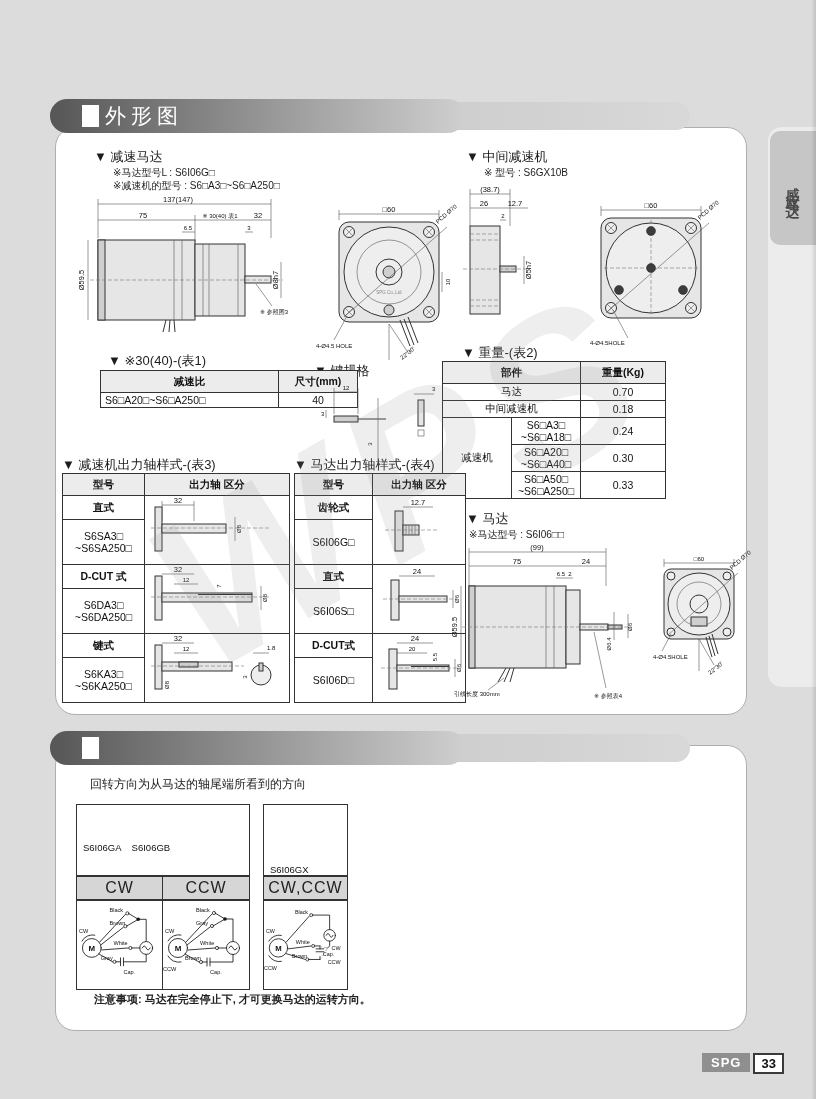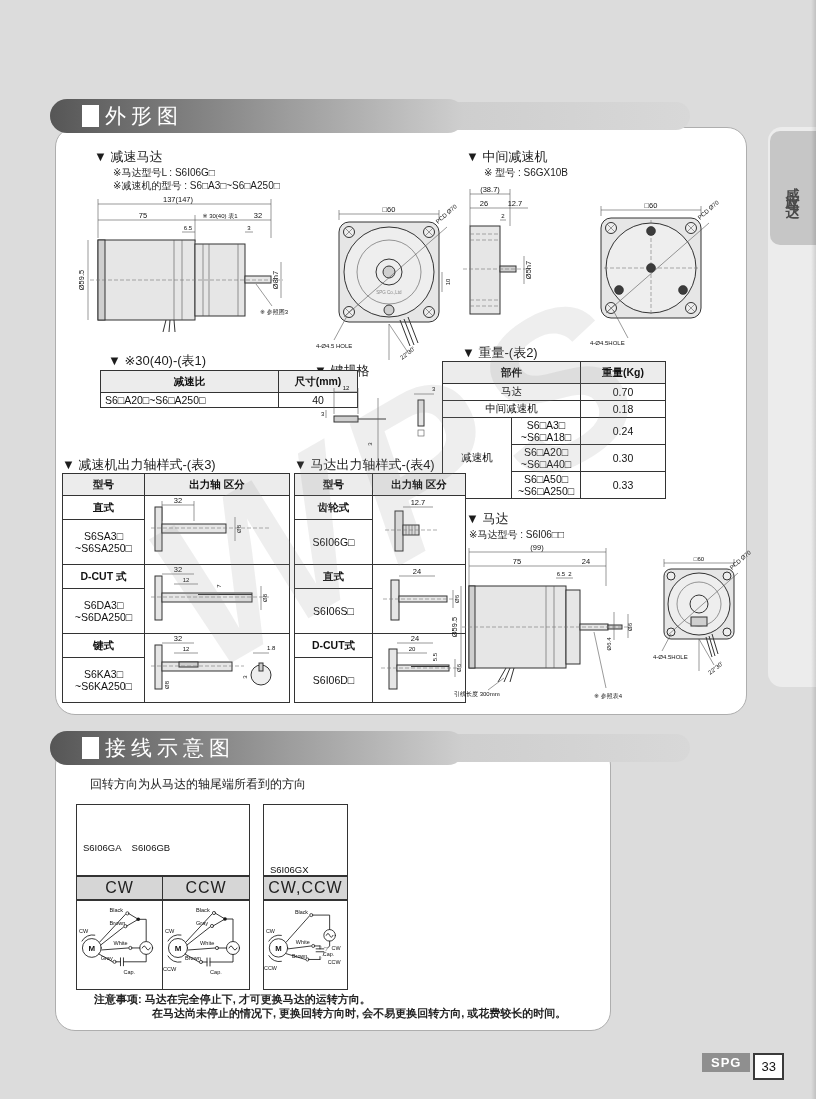--- a/index.html
+++ b/index.html
@@ -47,22 +47,22 @@
 .dirhdr{position:absolute;background:#d6d6d6;border:1px solid #333;display:flex;align-items:center;
      justify-content:center;font-size:16px;color:#222;z-index:1;letter-spacing:1px}
 .cln{stroke:#222;stroke-width:.9;fill:none;stroke-linecap:round}
 .cterm{fill:#fff;stroke:#222;stroke-width:.8}
 .cdot{fill:#111}
 text.wl{font-size:5.6px;fill:#111}
 text.mtxt{font-size:8px;font-weight:700;fill:#111}
 .noterow{position:absolute;font-size:11px;font-weight:600;color:#222;white-space:nowrap;z-index:1}
 .footer{position:absolute;left:702px;top:1053px;display:flex;align-items:flex-start;z-index:3}
 .spg{background:#8f8f8f;color:#fff;font-weight:700;font-size:13px;padding:2px 9px;letter-spacing:1px}
-.pno{background:#fff;border:2px solid #3a3a3a;color:#111;font-weight:400;font-size:13px;
-     padding:8px 6px;margin-left:3px;height:27px;display:flex;align-items:center}
+.pno{background:#fff;border:2px solid #3a3a3a;color:#111;font-weight:700;font-size:13px;
+     padding:8px 6px;margin-left:3px;height:21px;display:flex;align-items:center}
 .edge{position:absolute;right:0;top:0;width:5px;height:100%;z-index:4;
      background:linear-gradient(90deg,rgba(0,0,0,0),rgba(0,0,0,.12))}
 </style>
 </head>
 <body>
 
 <div class="watermark">WPS</div>
 <div class="strip"></div>
 <div class="tab">
   <span>感应马达</span>
@@ -483,25 +483,24 @@
     <path class="thin" d="M47,86 V118 M47,86 L62,112"></path>
     <text class="dms" transform="rotate(-38 58 122)" x="58" y="122">22°30′</text>
     <path class="ln" d="M54,84 l6,20 M57,83 l6,20 M60,81 l6,20"></path>
   </svg>
 </div>
 
 <div class="banner" style="left:50px;top:731px">
   <div class="banner-back"></div>
   <div class="banner-front">
     <span class="banner-sq"></span>
-    <span class="banner-title">接线示意图</span>
   </div>
 </div>
 
-<div class="panel" style="left:55px;top:745px;width:556px;height:286px">
+<div class="panel" style="left:55px;top:745px;width:692px;height:286px">
   <div class="hd" style="left:34px;top:30px;font-size:12px">回转方向为从马达的轴尾端所看到的方向</div>
 
   <div class="box models" style="left:20px;top:58px;width:174px;height:72px">
     <div>S6I06GA    S6I06GB</div>
     <div>S6I06GC    S6I06GD</div>
     <div>S6I06GACE  S6I06GBCE  S6I06GE</div>
     <div>S6I06GCCE  S6I06GDCE  S6I06GECE</div>
   </div>
   <div class="box models" style="left:207px;top:58px;width:85px;height:72px;padding-top:32px">
     <div>S6I06GX</div>
@@ -588,19 +587,18 @@
       <text class="wl" x="61" y="55">Cap.</text>
       <text class="wl" x="70" y="49">CW</text>
       <text class="wl" x="66" y="64">CCW</text>
     </svg>
   </div>
 
   <div class="noterow" style="left:38px;top:246px">
     <span>注意事项:</span>
     <span>马达在完全停止下, 才可更换马达的运转方向。</span>
   </div>
-  <div class="noterow" style="left:96px;top:260px">在马达尚未停止的情况下, 更换回转方向时, 会不易更换回转方向, 或花费较长的时间。</div>
 </div>
 
 <div class="footer">
   <span class="spg">SPG</span>
   <span class="pno">33</span>
 </div>
 
 </body></html>

